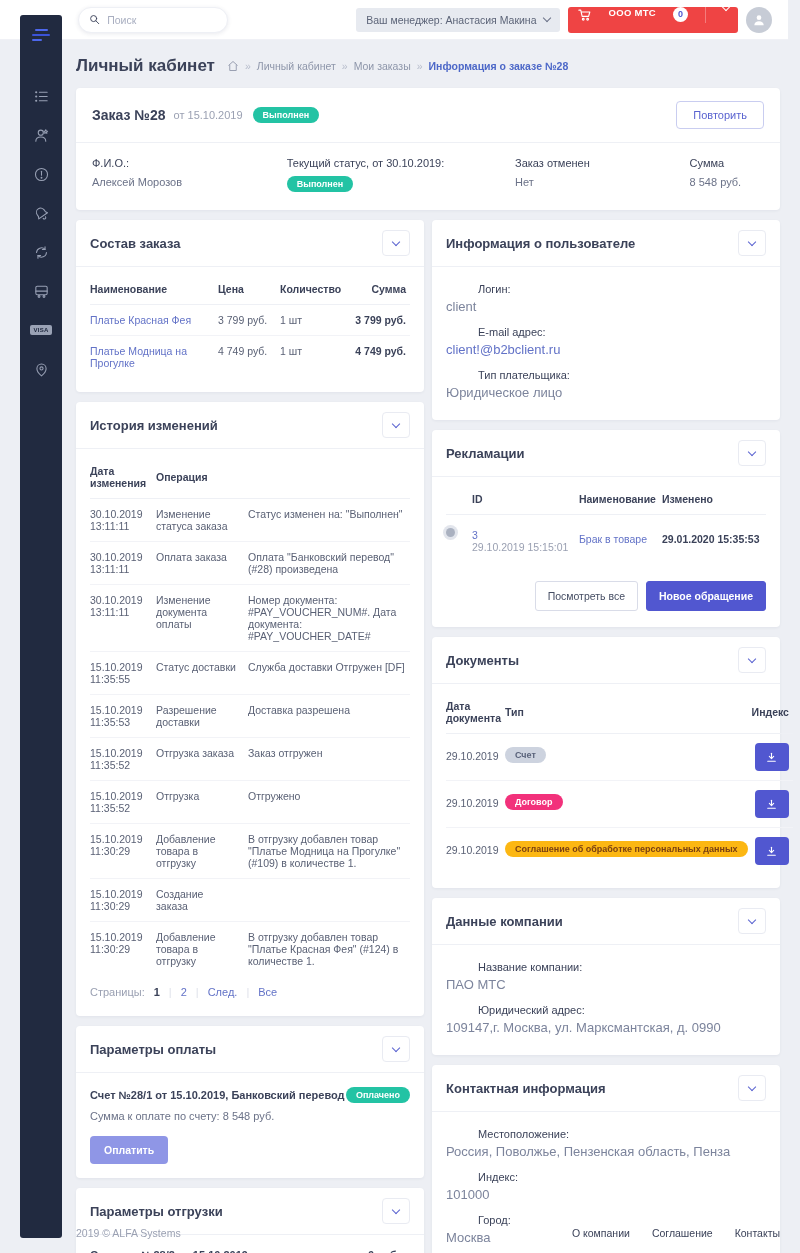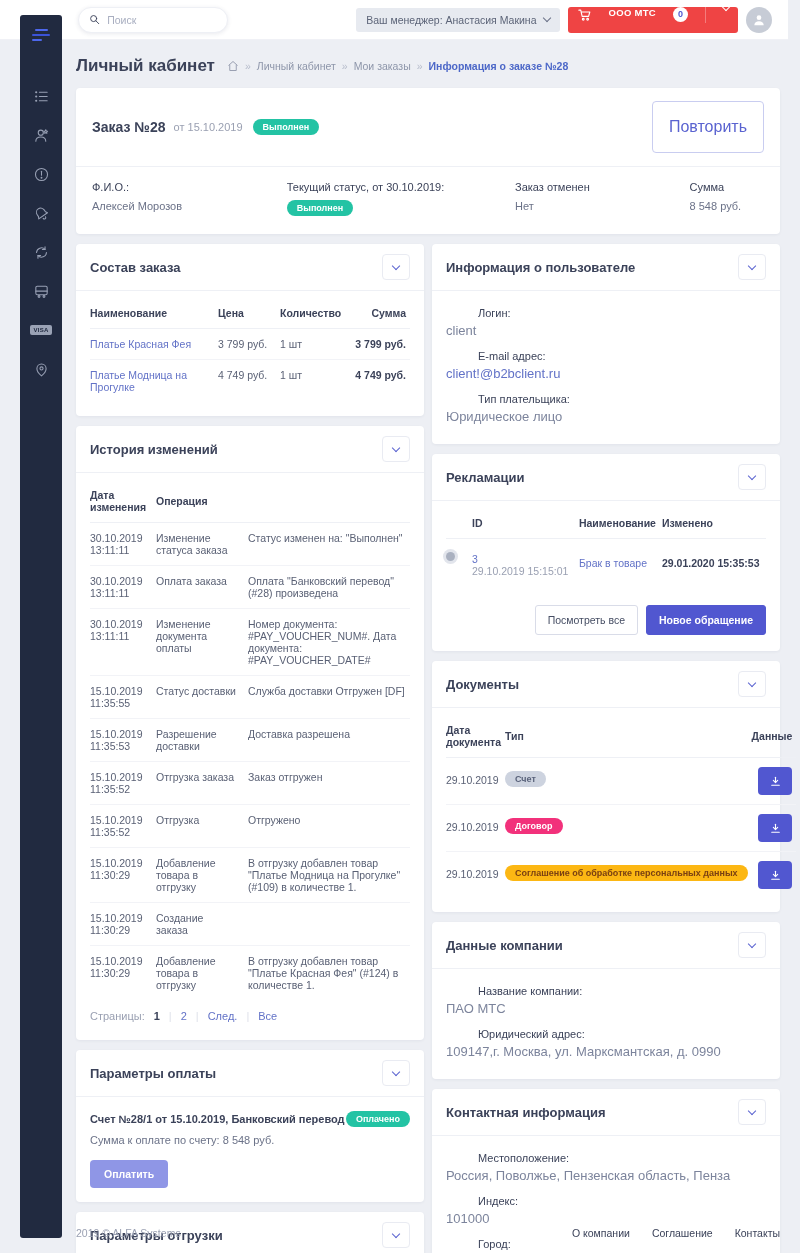--- a/index.html
+++ b/index.html
@@ -90,21 +90,21 @@
   .badge.teal { background:#23c3a4; color:#fff; }
   .badge.gray { background:#cdd3df; color:#59627a; }
   .badge.pink { background:#f2317b; color:#fff; }
   .badge.yellow { background:#fcb713; color:#7a4012; }
   
   .order-head { display:flex; align-items:center; padding:13px 16px; border-bottom:1px solid #eef0f5; }
   .order-title { font-size:14px; font-weight:bold; }
   .order-date { font-size:11px; color:#9aa0b2; margin:0 10px 0 8px; }
   .repeat-btn {
     margin-left:auto; background:#fff; border:1px solid #c9cdf0; color:#5a63d0;
-    border-radius:4px; padding:16px 16px; font-size:16px; cursor:pointer;
+    border-radius:4px; padding:7px 16px; font-size:11px; cursor:pointer;
     font-family:"Liberation Sans", sans-serif;
   }
   .order-fields { display:grid; grid-template-columns:26% 31% 23% 20%; padding:14px 16px 18px;gap:20px; }
   .f-label { font-size:11px; color:#3b4259; margin-bottom:7px; }
   .f-value { font-size:11px; color:#6b7288; }
   
   .cols { display:flex; gap:8px; margin-top:10px; align-items:flex-start; }
   .col { flex:1; min-width:0; }
   .card-body { padding:4px 14px 14px; }
   
@@ -577,21 +577,21 @@
           <span class="collapse-btn">
               <i class="chev"></i>
             </span>
         </div>
         <div class="card-body">
           <table>
             <thead>
               <tr>
                 <th style="width:86px;">Дата документа</th>
                 <th>Тип</th>
-                <th class="t-right" style="width:52px;">Данные</th>
+                <th class="t-right" style="width:52px;">Индекс</th>
               </tr>
             </thead>
             <tbody>
 
                 <tr>
                   <td style="padding-top:16px;">29.10.2019</td>
                   <td style="padding-top:13px;"><span class="badge gray">Счет</span></td>
                   <td>
                     <button class="dl-btn">
                       <svg width="13" height="13" viewBox="0 0 24 24" style="stroke:#fff;fill:none;stroke-width:2;stroke-linecap:round;stroke-linejoin:round;">

